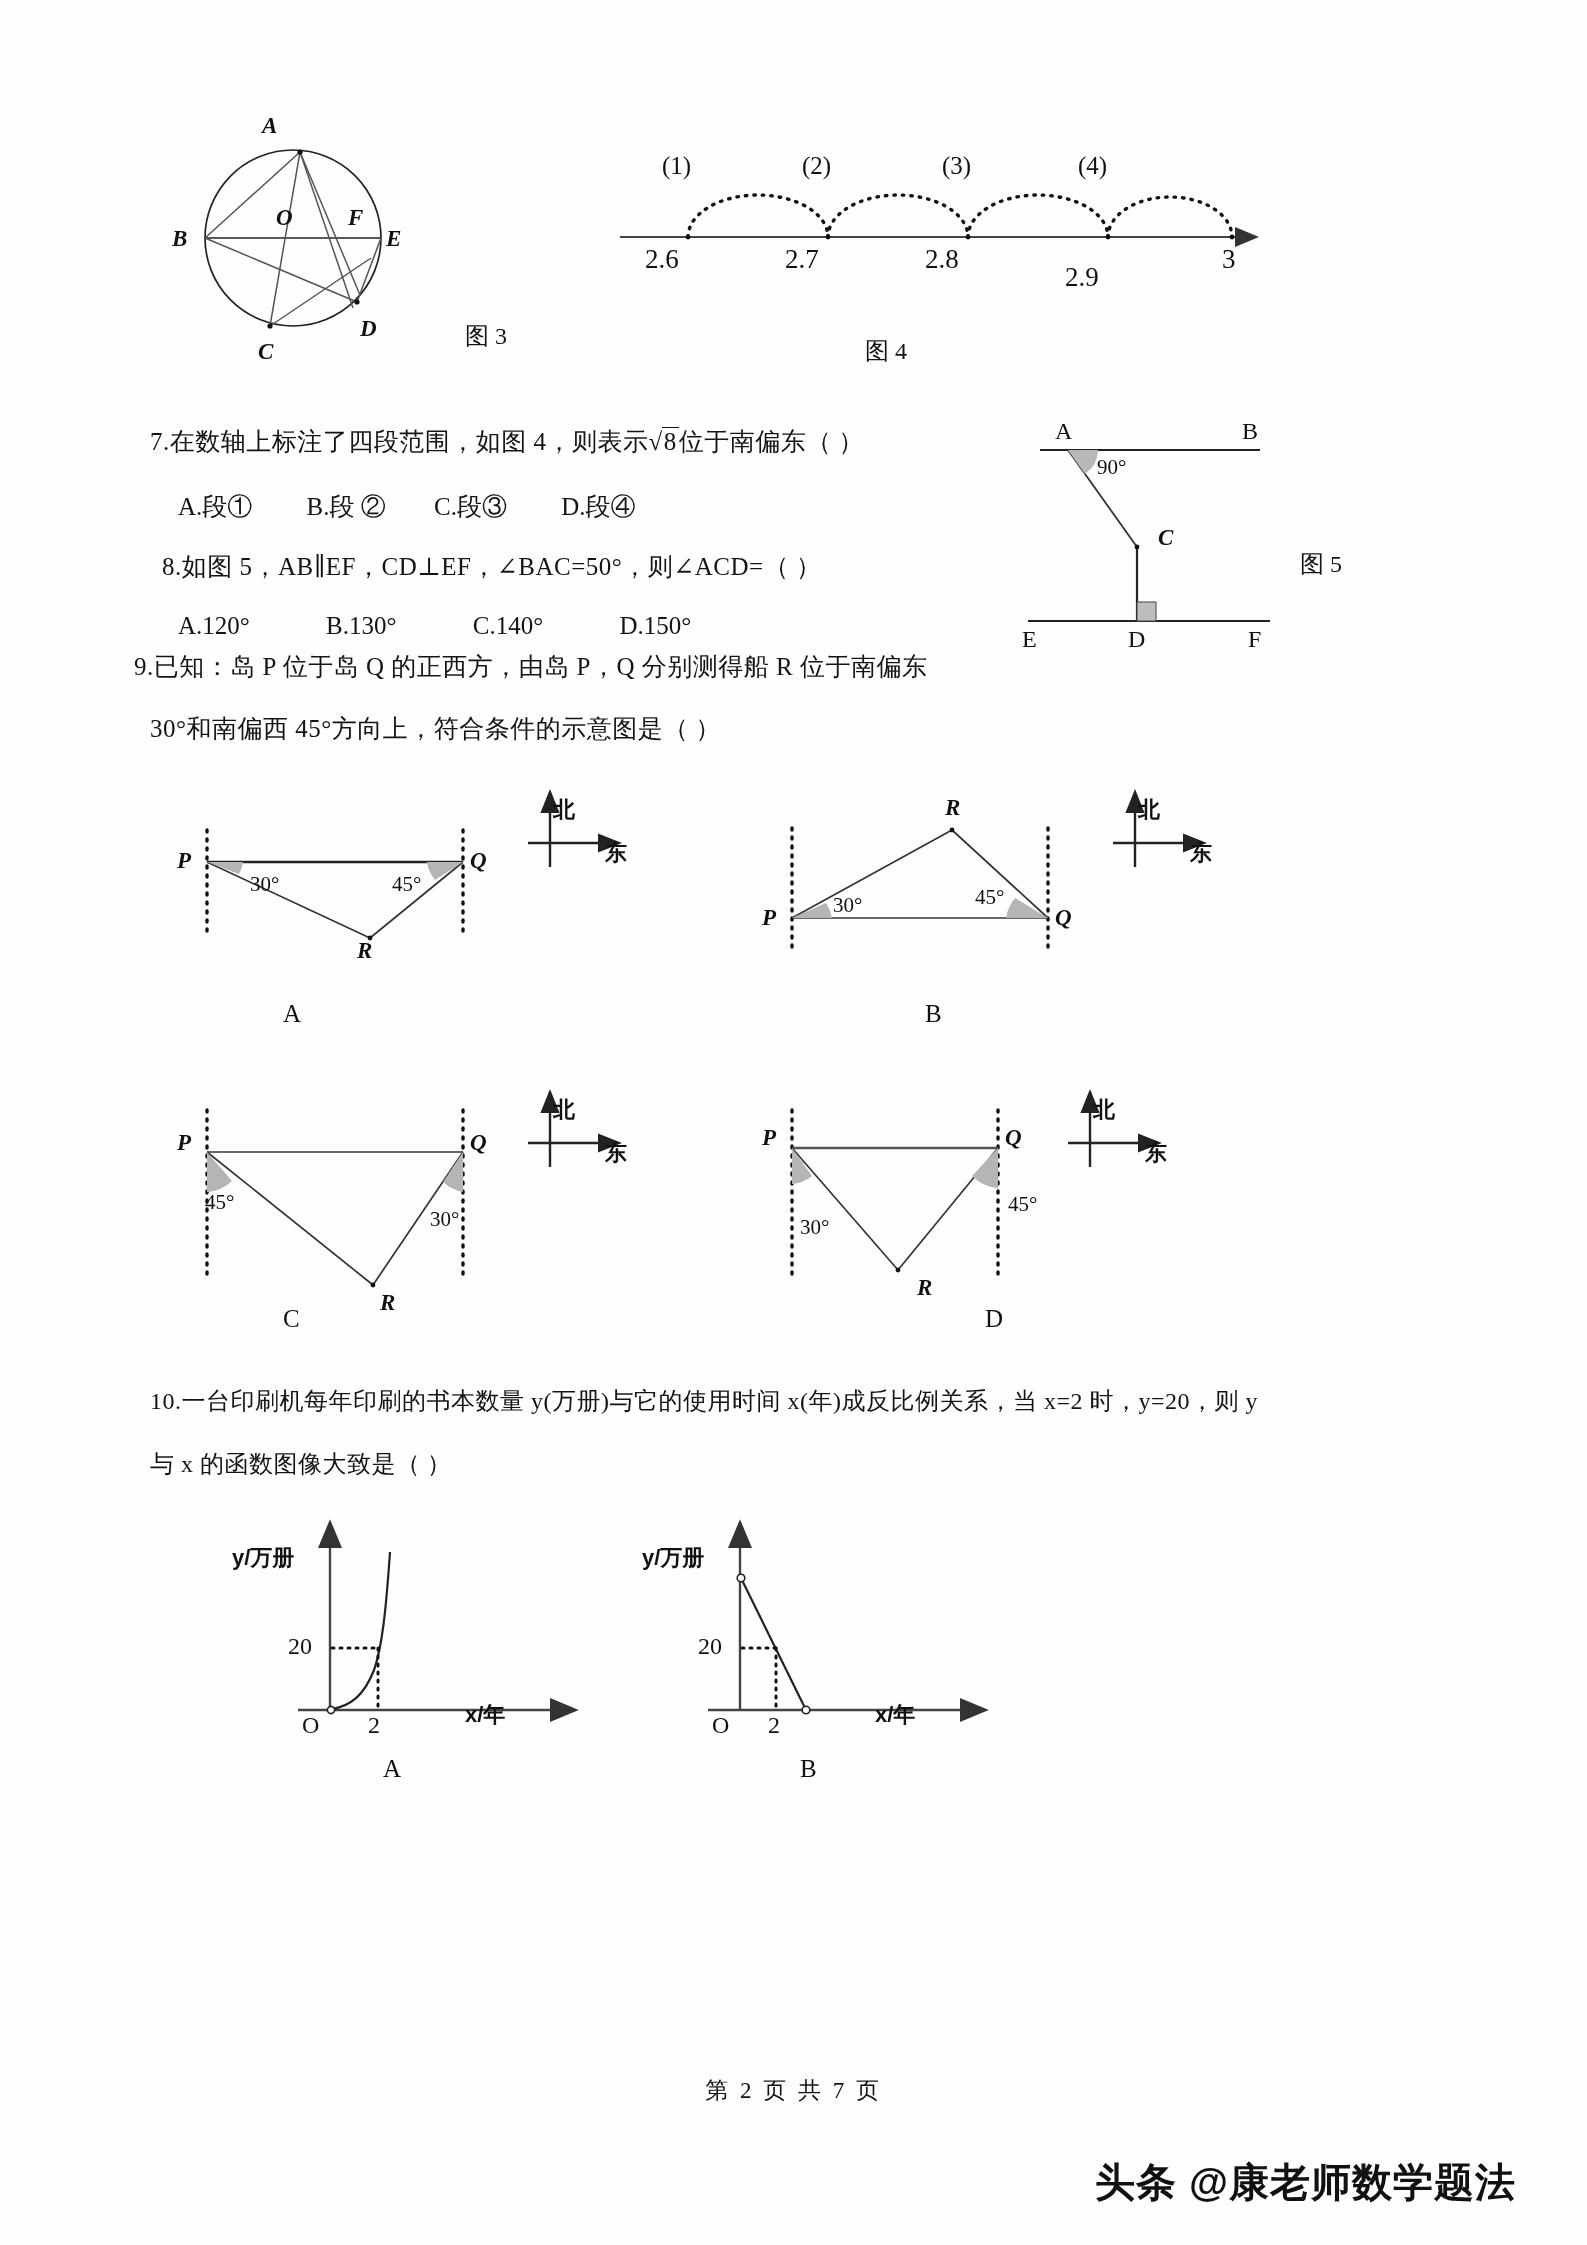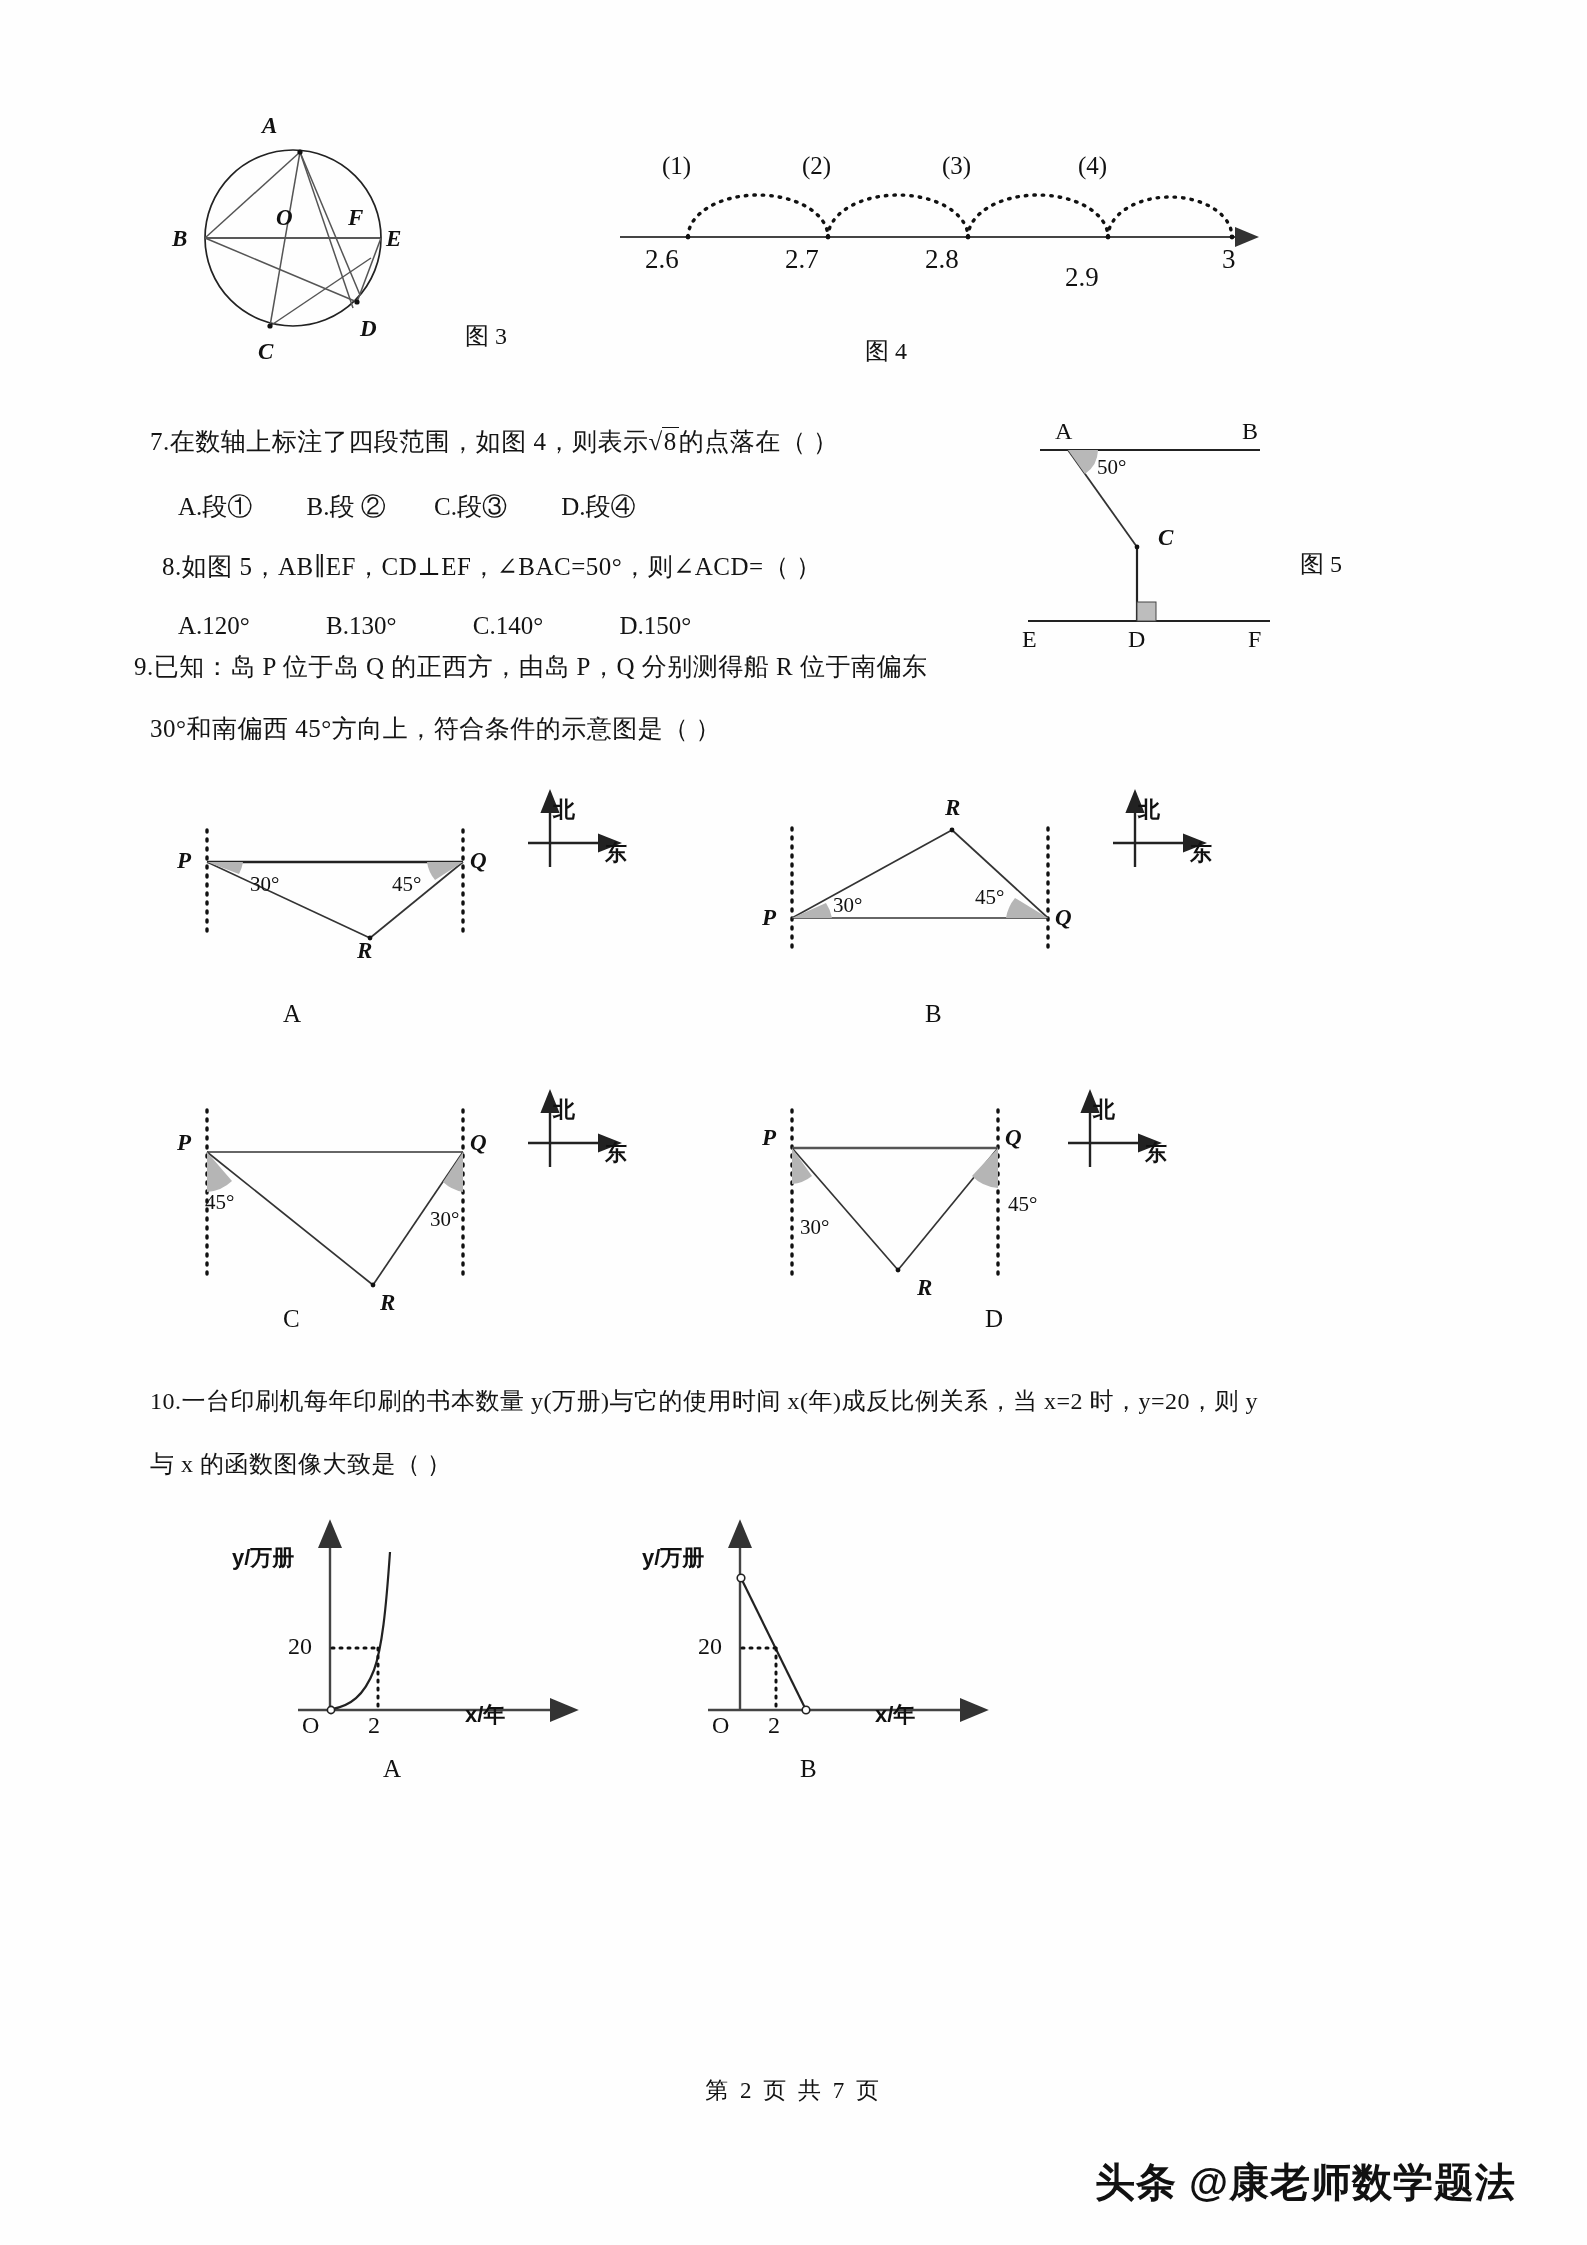--- a/index.html
+++ b/index.html
@@ -182,21 +182,21 @@
   <span class="arc-lab" style="left:942px; top:152px;">(3)</span>
   <span class="arc-lab" style="left:1078px; top:152px;">(4)</span>
   <span class="axis-num" style="left:645px; top:244px;">2.6</span>
   <span class="axis-num" style="left:785px; top:244px;">2.7</span>
   <span class="axis-num" style="left:925px; top:244px;">2.8</span>
   <span class="axis-num" style="left:1065px; top:244px;margin-top:18px;">2.9</span>
   <span class="axis-num" style="left:1222px; top:244px;">3</span>
   <span class="fig-cap" style="left:865px; top:335px;">图 4</span>
 
   <div class="qtext" style="left:150px; top:425px;">
-    <span>7.在数轴上标注了四段范围，如图 4，则表示</span><span class="sqrt-wrap">√<span class="sqrt-bar">8</span></span><span>的点落在（         ）</span>
+    <span>7.在数轴上标注了四段范围，如图 4，则表示</span><span class="sqrt-wrap">√<span class="sqrt-bar">8</span></span><span>位于南偏东（         ）</span>
   </div>
   <div class="opts" style="left:178px; top:490px;">
     <span class="opt" style="margin-right:48px;">A.段①</span>
     <span class="opt" style="margin-right:42px;">B.段 ②</span>
     <span class="opt" style="margin-right:48px;">C.段③</span>
     <span class="opt">D.段④</span>
   </div>
 
   <div class="qtext" style="left:162px; top:550px;">8.如图 5，AB∥EF，CD⊥EF，∠BAC=50°，则∠ACD=（         ）</div>
   <div class="opts" style="left:178px; top:612px;">
@@ -216,21 +216,21 @@
 
     <line x1="117" y1="122" x2="117" y2="196" stroke="#222" stroke-width="2.2"></line>
 
     <path d="M48,25 L78,25 A30,30 0 0 1 65,49 Z" fill="#b8b8b8" stroke="none"></path>
 
     <rect x="117" y="177" width="19" height="19" fill="#bdbdbd" stroke="#444" stroke-width="1"></rect>
     <circle cx="117" cy="122" r="2.4" fill="#111"></circle>
   </svg>
   <span class="lbl-plain" style="left:1055px; top:418px;">A</span>
   <span class="lbl-plain" style="left:1242px; top:418px;">B</span>
-  <span class="ang" style="left:1097px; top:455px;">50°</span>
+  <span class="ang" style="left:1097px; top:455px;">90°</span>
   <span class="lbl" style="left:1158px; top:525px;">C</span>
   <span class="lbl-plain" style="left:1128px; top:626px;">D</span>
   <span class="lbl-plain" style="left:1022px; top:626px;">E</span>
   <span class="lbl-plain" style="left:1248px; top:626px;">F</span>
   <span class="fig-cap" style="left:1300px; top:548px;">图 5</span>
 
   <div class="qtext" style="left:134px; top:650px;">9.已知：岛 P 位于岛 Q 的正西方，由岛 P，Q 分别测得船 R 位于南偏东</div>
   <div class="qtext" style="left:150px; top:712px;">30°和南偏西 45°方向上，符合条件的示意图是（         ）</div>
 
   <svg style="left:195px; top:830px;" width="330" height="140" viewBox="0 0 330 140">

